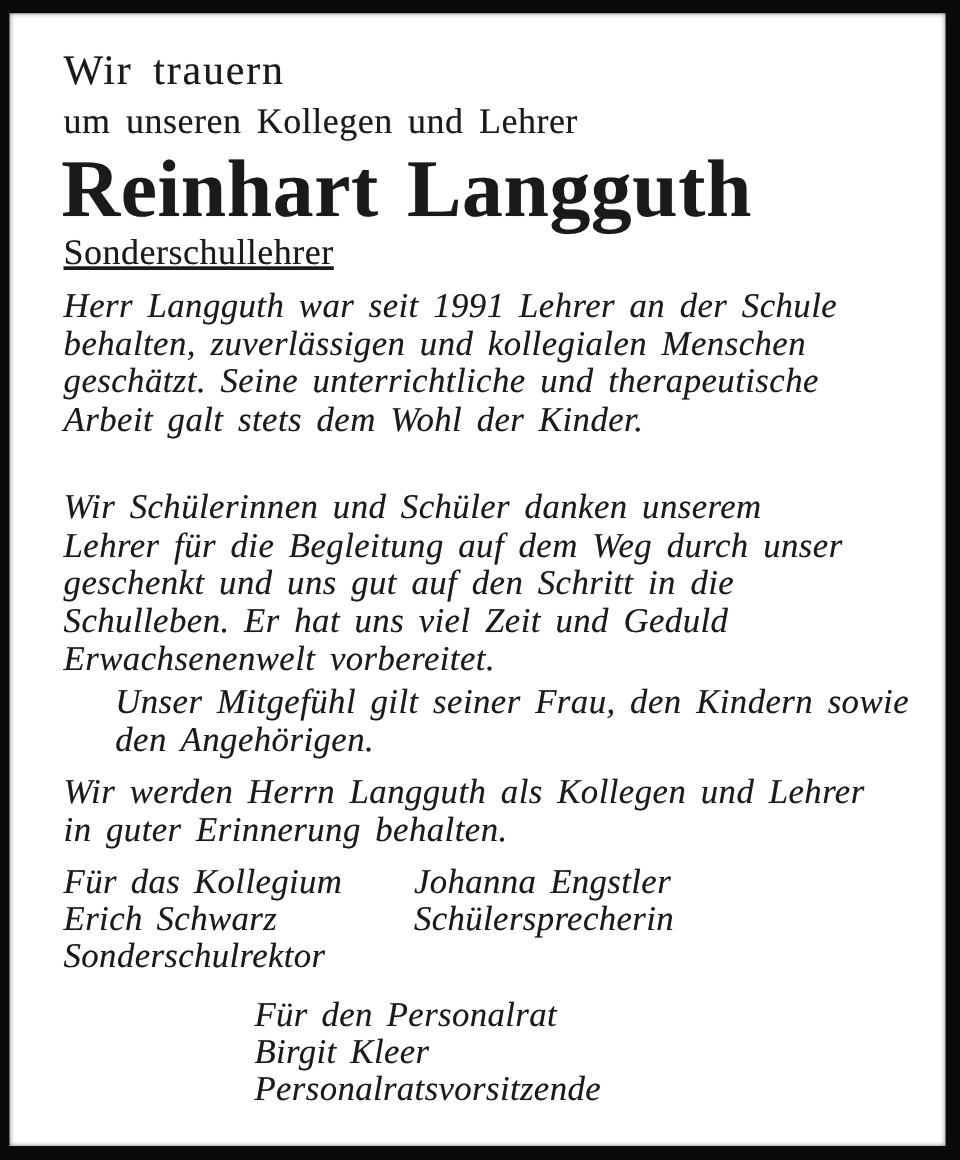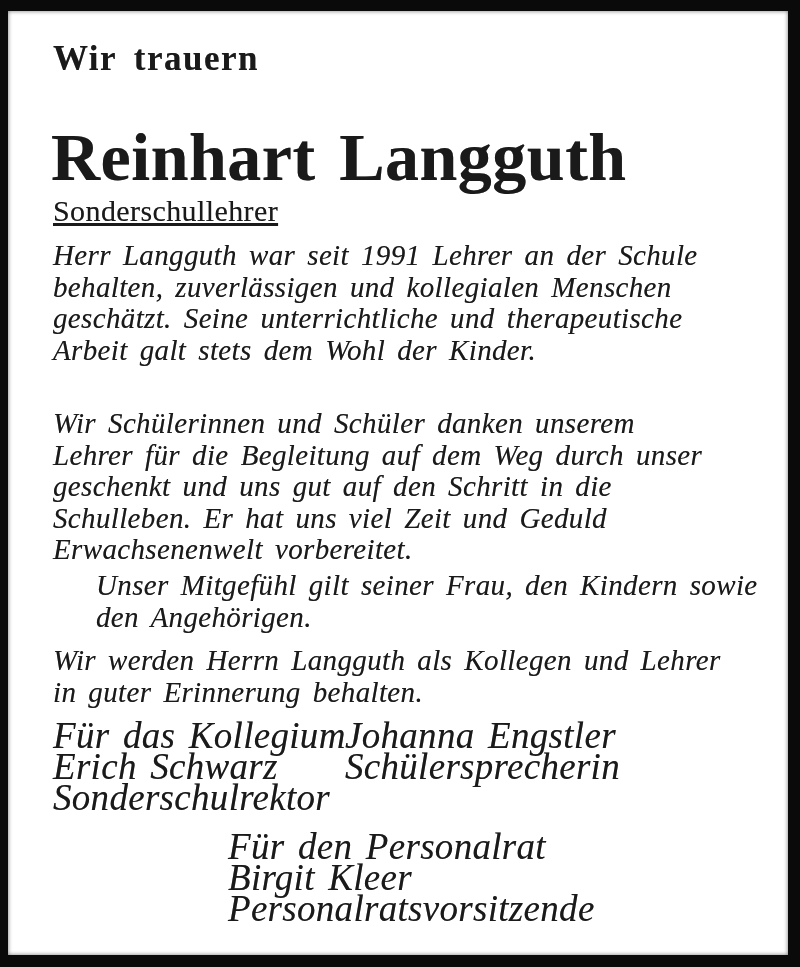--- a/index.html
+++ b/index.html
@@ -28,21 +28,21 @@
   }
   .txt {
     position: absolute;
     color: #1a1a1a;
     text-shadow: 0 0 0.6px rgba(25,25,25,0.5);
     white-space: nowrap;
   }
   .heading {
     left: 45px; top: 29px;
     font-size: 35px; line-height: 38px;
-    font-weight: bold;
+    font-weight: normal;
     letter-spacing: 1.5px; word-spacing: 7px;
   }
   .subheading {
     left: 45px; top: 74px;
     font-size: 30px; line-height: 33px;
     letter-spacing: 0.4px; word-spacing: 5px;
   }
   .deceased-name {
     left: 43px; top: 110px;
     font-size: 68px; line-height: 72px;
@@ -58,36 +58,37 @@
   .para {
     left: 45px;
     font-size: 29px; line-height: 31.5px;
     letter-spacing: 0.35px; word-spacing: 4.5px; font-style: italic;
   }
   .para-1 { top: 229px; }
   .para-2 { top: 397px; }
   .para-3 { top: 559px; margin-left: 43px; }
   .para-4 { top: 634px; }
   .sig {
-    font-size: 37px; line-height: 31px;
+    font-size: 29px; line-height: 31px;
     font-style: italic;
     letter-spacing: 0.3px; word-spacing: 4px;
   }
   .sig-kollegium   { left: 45px;  top: 709px; }
   .sig-schueler    { left: 337px; top: 709px; }
-  .sig-personalrat { left: 220px; top: 820px; }
+  .sig-personalrat { left: 204px; top: 820px; }
 </style>
 </head>
 <body>
 
 <div class="notice-frame">
   <div class="paper">
 
     <div class="txt heading">Wir trauern</div>
 
+    <div class="txt subheading">um unseren Kollegen und Lehrer</div>
 
     <div class="txt deceased-name">Reinhart Langguth</div>
 
     <div class="txt deceased-title">Sonderschullehrer</div>
 
     <div class="txt para para-1">
       <div>Herr Langguth war seit 1991 Lehrer an der Schule</div>
       <div>behalten, zuverlässigen und kollegialen Menschen</div>
       <div>geschätzt. Seine unterrichtliche und therapeutische</div>
       <div>Arbeit galt stets dem Wohl der Kinder.</div>

